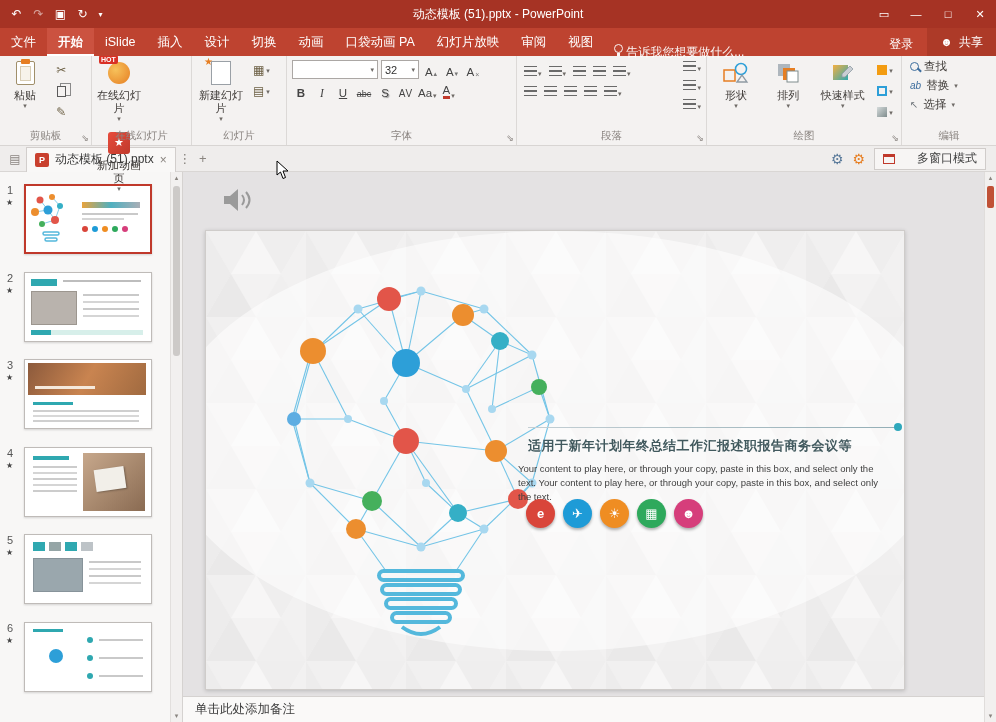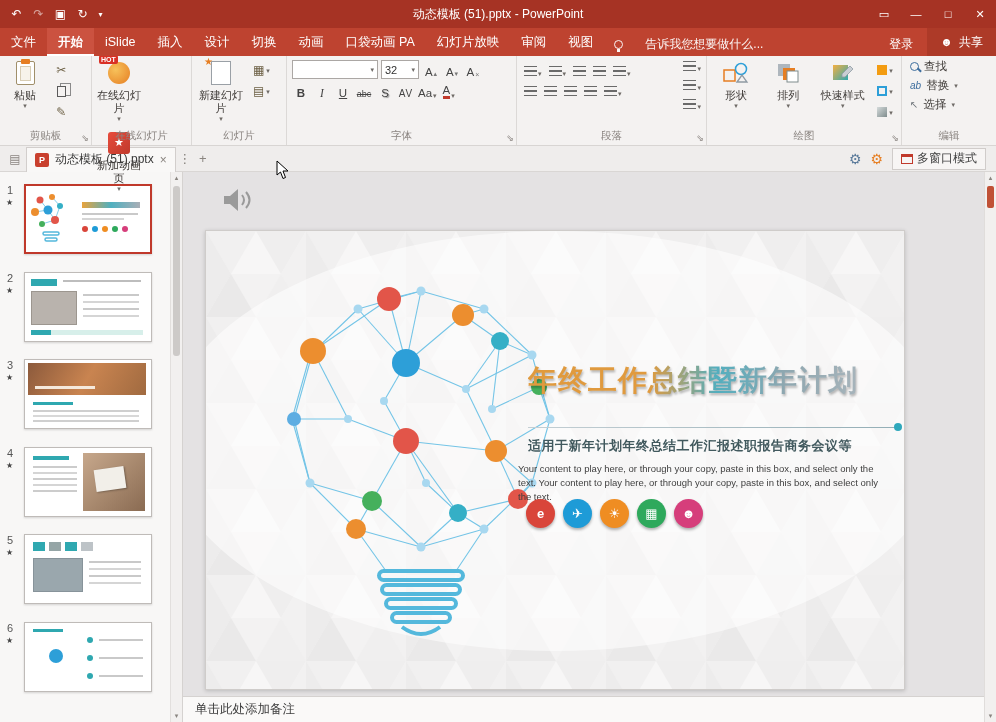--- a/index.html
+++ b/index.html
@@ -14,21 +14,21 @@
   .qat .ic.dim { opacity:.55; }
   .qat .ic.sm { width:13px; font-size:8px; }
   .title-text { position:absolute; left:50%; transform:translateX(-50%); font-size:12px; white-space:nowrap; }
   .win-controls { margin-left:auto; display:flex; height:28px; }
   .wc { width:32px; display:flex; align-items:center; justify-content:center; font-size:11px; }
 
   
   .tabrow { position:absolute; top:28px; left:0; right:0; height:28px; background:#BE4330; display:flex; align-items:stretch; color:#fff; z-index:9; }
   .rtab { padding:0 11px; display:flex; align-items:center; font-size:12.5px; white-space:nowrap; }
   .rtab.active { background:#CB5240; box-shadow:inset 0 -2px 0 #ffffff; font-weight:bold; }
-  .tellme { display:flex; align-items:center; gap:22px; padding:16px 10px; opacity:.95; white-space:nowrap; }
+  .tellme { display:flex; align-items:flex-start; gap:3px; padding:16px 10px; opacity:.95; white-space:nowrap; }
   .bulbi { width:9px; height:9px; border:1.5px solid #fff; border-radius:50%; position:relative; flex:0 0 auto; }
   .bulbi::after { content:""; position:absolute; left:2px; bottom:-4px; width:3px; height:3px; background:#fff; }
   .right-tabs { margin-left:auto; display:flex; align-items:stretch; }
   .signin { display:flex; align-items:center; padding:16px 14px; }
   .share { display:flex; align-items:center; gap:6px; padding:0 13px; background:#AD3A28; }
 
   
   .ribbon { position:absolute; top:54px; left:0; right:0; height:92px; background:#F4F2F1; border-bottom:1px solid #D8D5D3; display:flex; z-index:8; }
   .rgroup { position:relative; border-right:1px solid #DCD9D7; height:100%; padding:3px 2px 16px 3px; flex:0 0 auto; }
   .glabel { position:absolute; bottom:2px; left:0; right:0; text-align:center; font-size:10.5px; color:#8A8480; }
@@ -76,21 +76,21 @@
   
   .docbar { position:absolute; top:146px; height:26px; left:0; right:0; background:#EFEDEC; border-bottom:1px solid #D9D6D4; display:flex; align-items:center; padding:0 4px; z-index:7; }
   .paneic { width:22px; text-align:center; color:#8A8580; font-size:12px; }
   .dtab { display:flex; align-items:center; gap:6px; background:#F9F8F7; border:1px solid #D2CECC; border-bottom:none; height:25px; margin-top:1px; padding:0 8px; font-size:12px; color:#3A3A3A; }
   .ppt-ic { width:14px; height:14px; background:#C9402E; color:#fff; font-size:9px; font-weight:bold; display:flex; align-items:center; justify-content:center; border-radius:2px; }
   .dtab .x { color:#8A8580; font-size:12px; }
   .dsmall { width:18px; text-align:center; color:#8A8580; font-size:13px; }
   .docbar-right { margin-left:auto; display:flex; align-items:center; gap:9px; padding-right:6px; }
   .gear-blue { color:#5A7A9A; font-size:14px; }
   .gear-orange { color:#E67E22; font-size:14px; }
-  .mw-btn { display:flex; align-items:center; gap:4px; border:1px solid #D0CCCA; background:#F7F5F4; height:22px; padding:0 8px; font-size:12px; color:#444; }
+  .mw-btn { display:flex; align-items:center; gap:22px; border:1px solid #D0CCCA; background:#F7F5F4; height:22px; padding:0 8px; font-size:12px; color:#444; }
   .win-ic { width:12px; height:10px; border:1.5px solid #C0392B; position:relative; }
   .win-ic::before { content:""; position:absolute; left:0; right:0; top:0; height:2.5px; background:#C0392B; }
 
   
   .panel { position:absolute; top:172px; left:0; width:183px; bottom:0; background:#F8F7F6; border-right:1px solid #D5D2D0; z-index:5; }
   .pscroll { position:absolute; right:0; top:0; bottom:0; width:12px; background:#F2F0EF; border-left:1px solid #E2DFDD; }
   .ps-up { position:absolute; top:2px; left:0; right:0; text-align:center; font-size:7px; color:#8A8580; }
   .ps-dn { position:absolute; bottom:2px; left:0; right:0; text-align:center; font-size:7px; color:#8A8580; }
   .ps-thumb { position:absolute; top:14px; left:2px; right:2px; height:170px; background:#CDCAC8; border-radius:3px; }
   .pitem { position:absolute; left:0; width:170px; height:74px; }
@@ -657,21 +657,20 @@
         <circle cx="100" cy="260" r="10" fill="#EC8E2F"></circle>
         <g stroke="#54B8DC" stroke-width="4" fill="none">
           <rect x="123" y="302" width="84" height="9" rx="4.5"></rect>
           <rect x="126" y="316" width="78" height="9" rx="4.5"></rect>
           <rect x="130" y="330" width="70" height="9" rx="4.5"></rect>
           <rect x="136" y="344" width="58" height="9" rx="4.5"></rect>
           <path d="M146 358 Q165 372 184 358"></path>
         </g>
       </svg>
 
-      <div class="s-title">年终工作总结暨新年计划</div>
       <div class="s-line"></div>
       <div class="s-dot"></div>
       <div class="s-sub">适用于新年计划年终总结工作汇报述职报告商务会议等</div>
       <div class="s-body">Your content to play here, or through your copy, paste in this box, and select only the text. Your content to play here, or through your copy, paste in this box, and select only the text.</div>
       <div class="s-icons">
         <span class="sic" style="background:#D9453A">e</span>
         <span class="sic" style="background:#1E9BD7">✈</span>
         <span class="sic" style="background:#EF8D22">☀</span>
         <span class="sic" style="background:#2EA95C">▦</span>
         <span class="sic" style="background:#D63E7B">☻</span>

